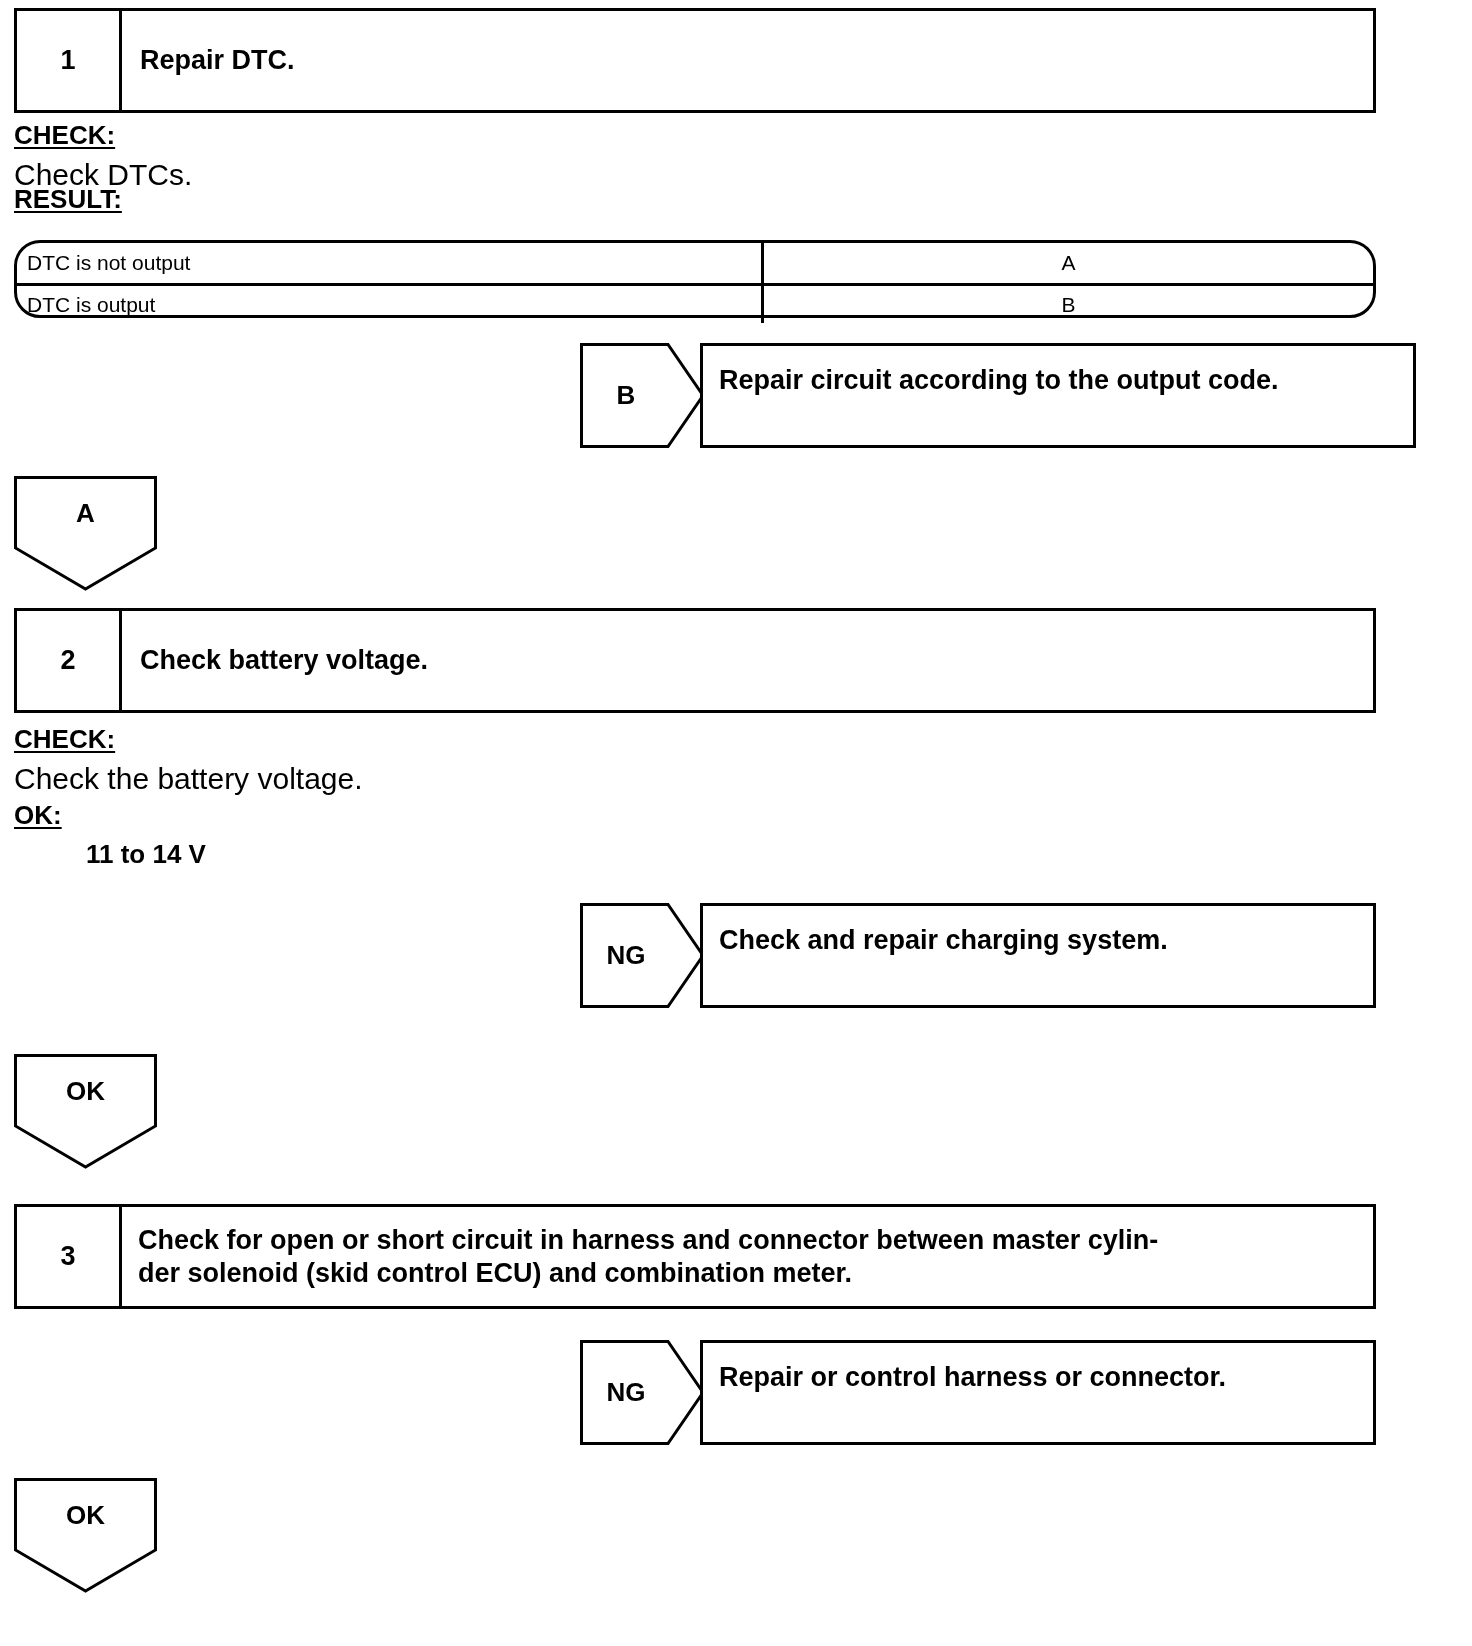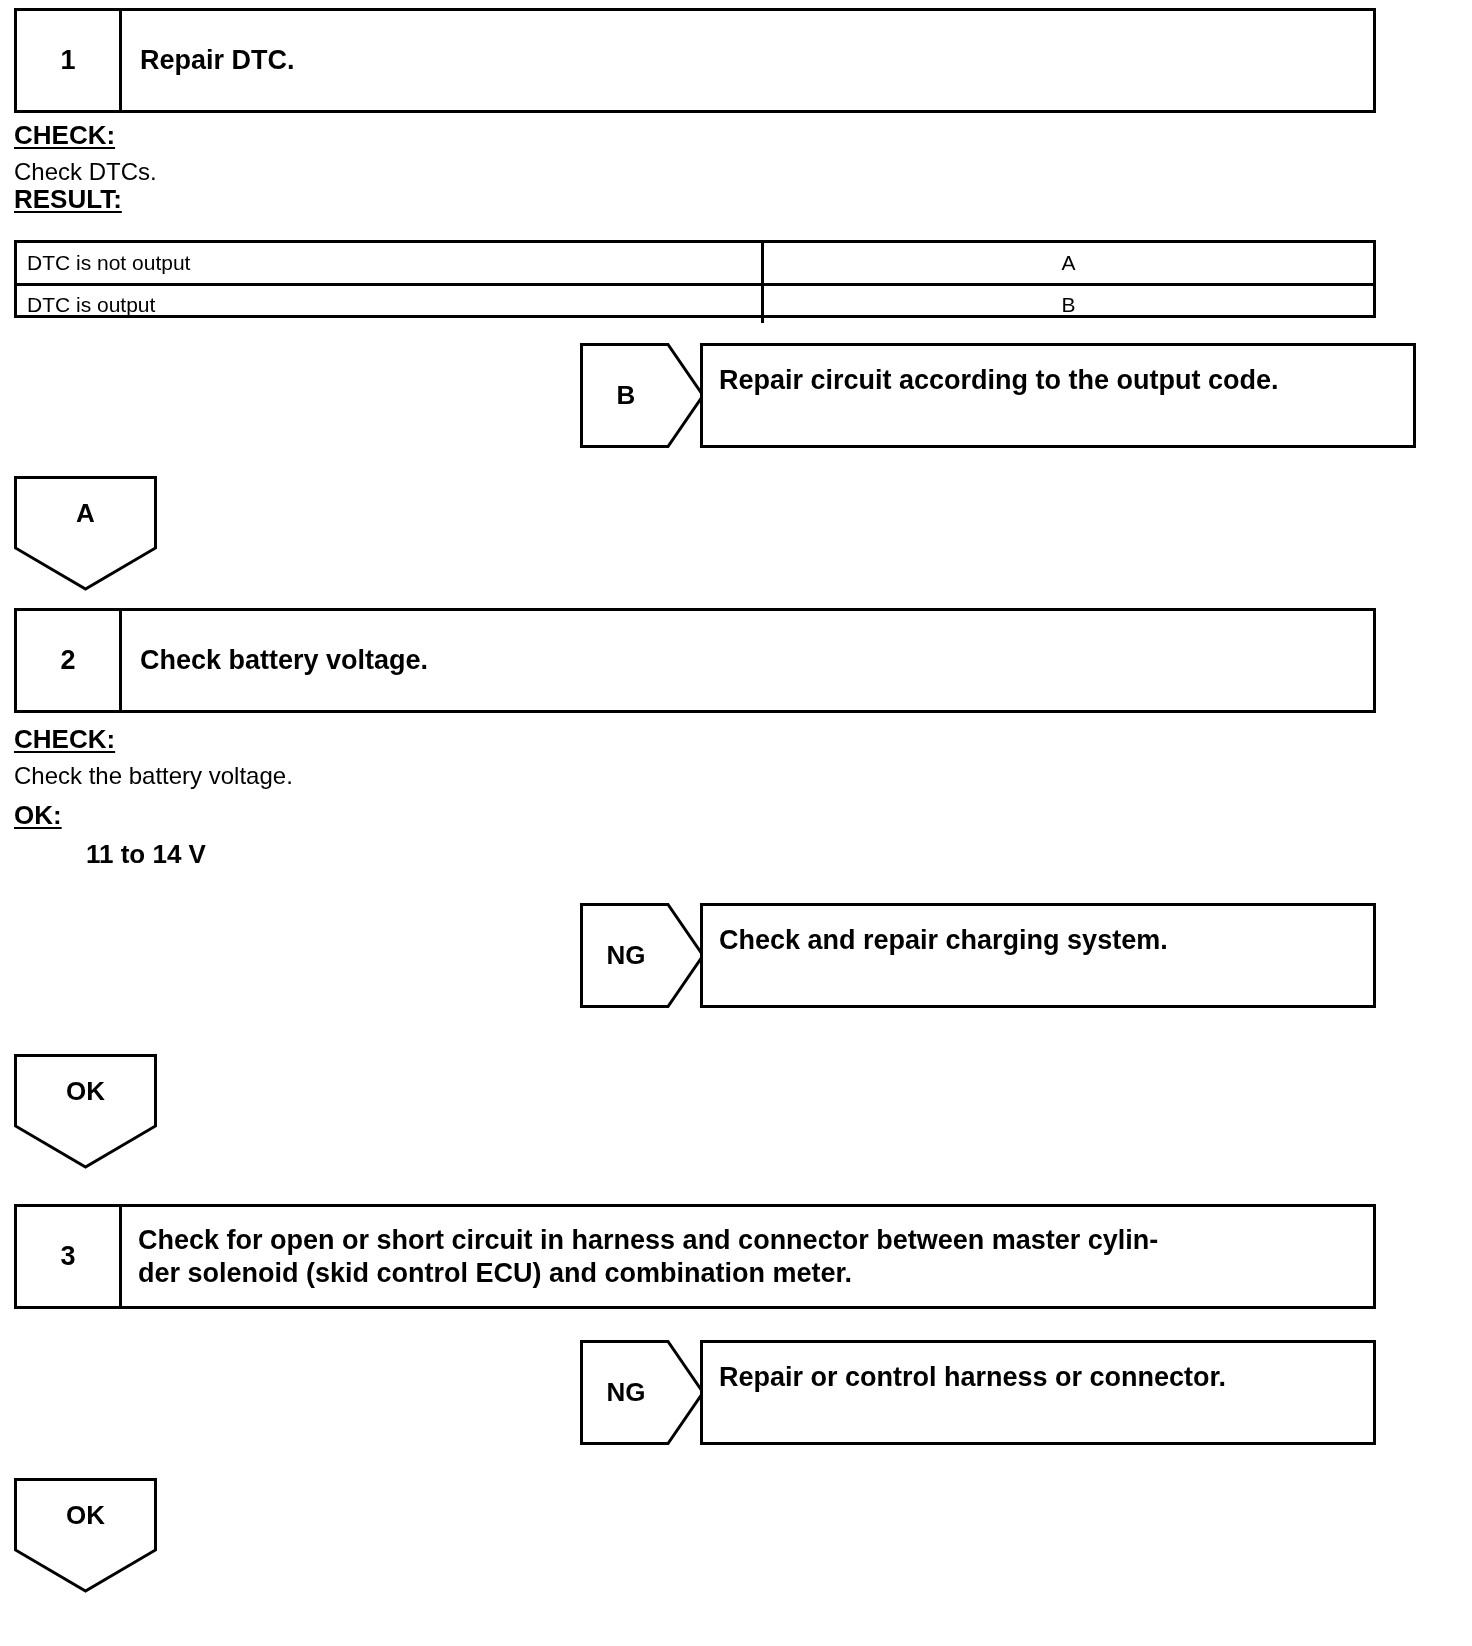--- a/index.html
+++ b/index.html
@@ -63,21 +63,21 @@
   .lbl {
     position: absolute;
     font-weight: bold;
     font-size: 26px;
     text-decoration: underline;
     text-underline-offset: 3px;
     white-space: nowrap;
   }
   .txt {
     position: absolute;
-    font-size: 24px;
+    font-size: 30px;
     white-space: nowrap;
   }
   .txt-bold {
     position: absolute;
     font-size: 26px;
     font-weight: bold;
     white-space: nowrap;
   }
 
   
@@ -188,21 +188,21 @@
 
   <div class="step-box" style="left:14px; top:8px; width:1362px; height:105px;">
     <div class="step-num">1</div>
     <div class="step-title">Repair DTC.</div>
   </div>
 
   <div class="lbl" style="left:14px; top:120px;">CHECK:</div>
   <div class="txt" style="left:14px; top:158px;">Check DTCs.</div>
   <div class="lbl" style="left:14px; top:184px;">RESULT:</div>
 
-  <div class="res-table" style="left:14px; top:240px; width:1362px; height:78px;">
+  <div class="res-table" style="left:14px; top:240px; width:1362px; height:78px;border-radius:26px;">
     <div class="res-row">
       <div class="res-cond">DTC is not output</div>
       <div class="res-val">A</div>
     </div>
     <div class="res-row">
       <div class="res-cond">DTC is output</div>
       <div class="res-val">B</div>
     </div>
   </div>
 

